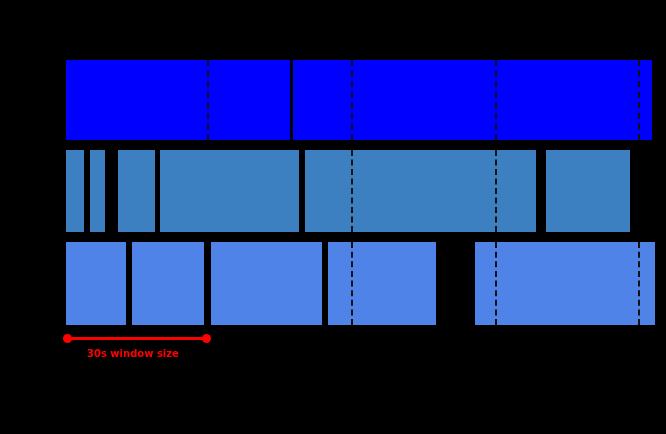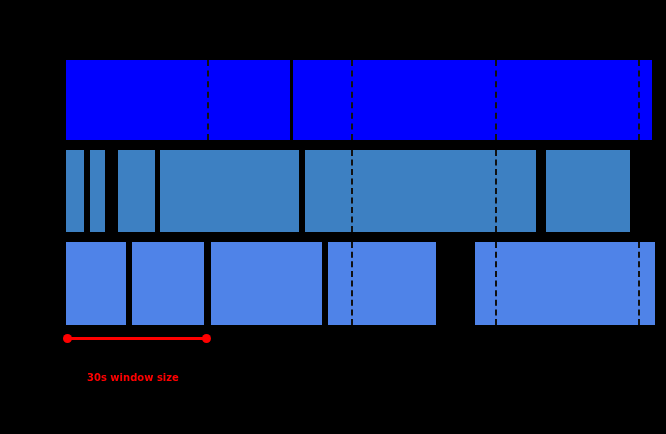--- a/index.html
+++ b/index.html
@@ -87,14 +87,14 @@
       <div class="window-line" style="left: 495px; top: 60px; height: 80px; border-left-color: rgb(17, 17, 17);"></div>
       <div class="window-line" style="left: 495px; top: 150px; height: 82px; border-left-color: rgb(17, 17, 17);"></div>
       <div class="window-line" style="left: 495px; top: 242px; height: 83px; border-left-color: rgb(17, 17, 17);"></div>
       <div class="window-line" style="left: 638px; top: 60px; height: 80px; border-left-color: rgb(17, 17, 17);"></div>
       <div class="window-line" style="left: 638px; top: 242px; height: 83px; border-left-color: rgb(17, 17, 17);"></div>
     </div>
 
   <div class="annotation-cap" id="ann-cap-left" style="left: 63px; top: 334px; background: rgb(255, 0, 0);"></div>
   <div class="annotation-line" id="ann-line" style="left: 67px; width: 140px; top: 337px; background: rgb(255, 0, 0);"></div>
   <div class="annotation-cap" id="ann-cap-right" style="left: 202px; top: 334px; background: rgb(255, 0, 0);"></div>
-  <div class="annotation-label" id="ann-label" style="left: 87px; top: 348px; color: rgb(255, 0, 0); margin-top: 24px;">30s window size</div>
+  <div class="annotation-label" id="ann-label" style="left: 87px; top: 348px; color: rgb(255, 0, 0);">30s window size</div>
 </div>
 
 </body></html>

